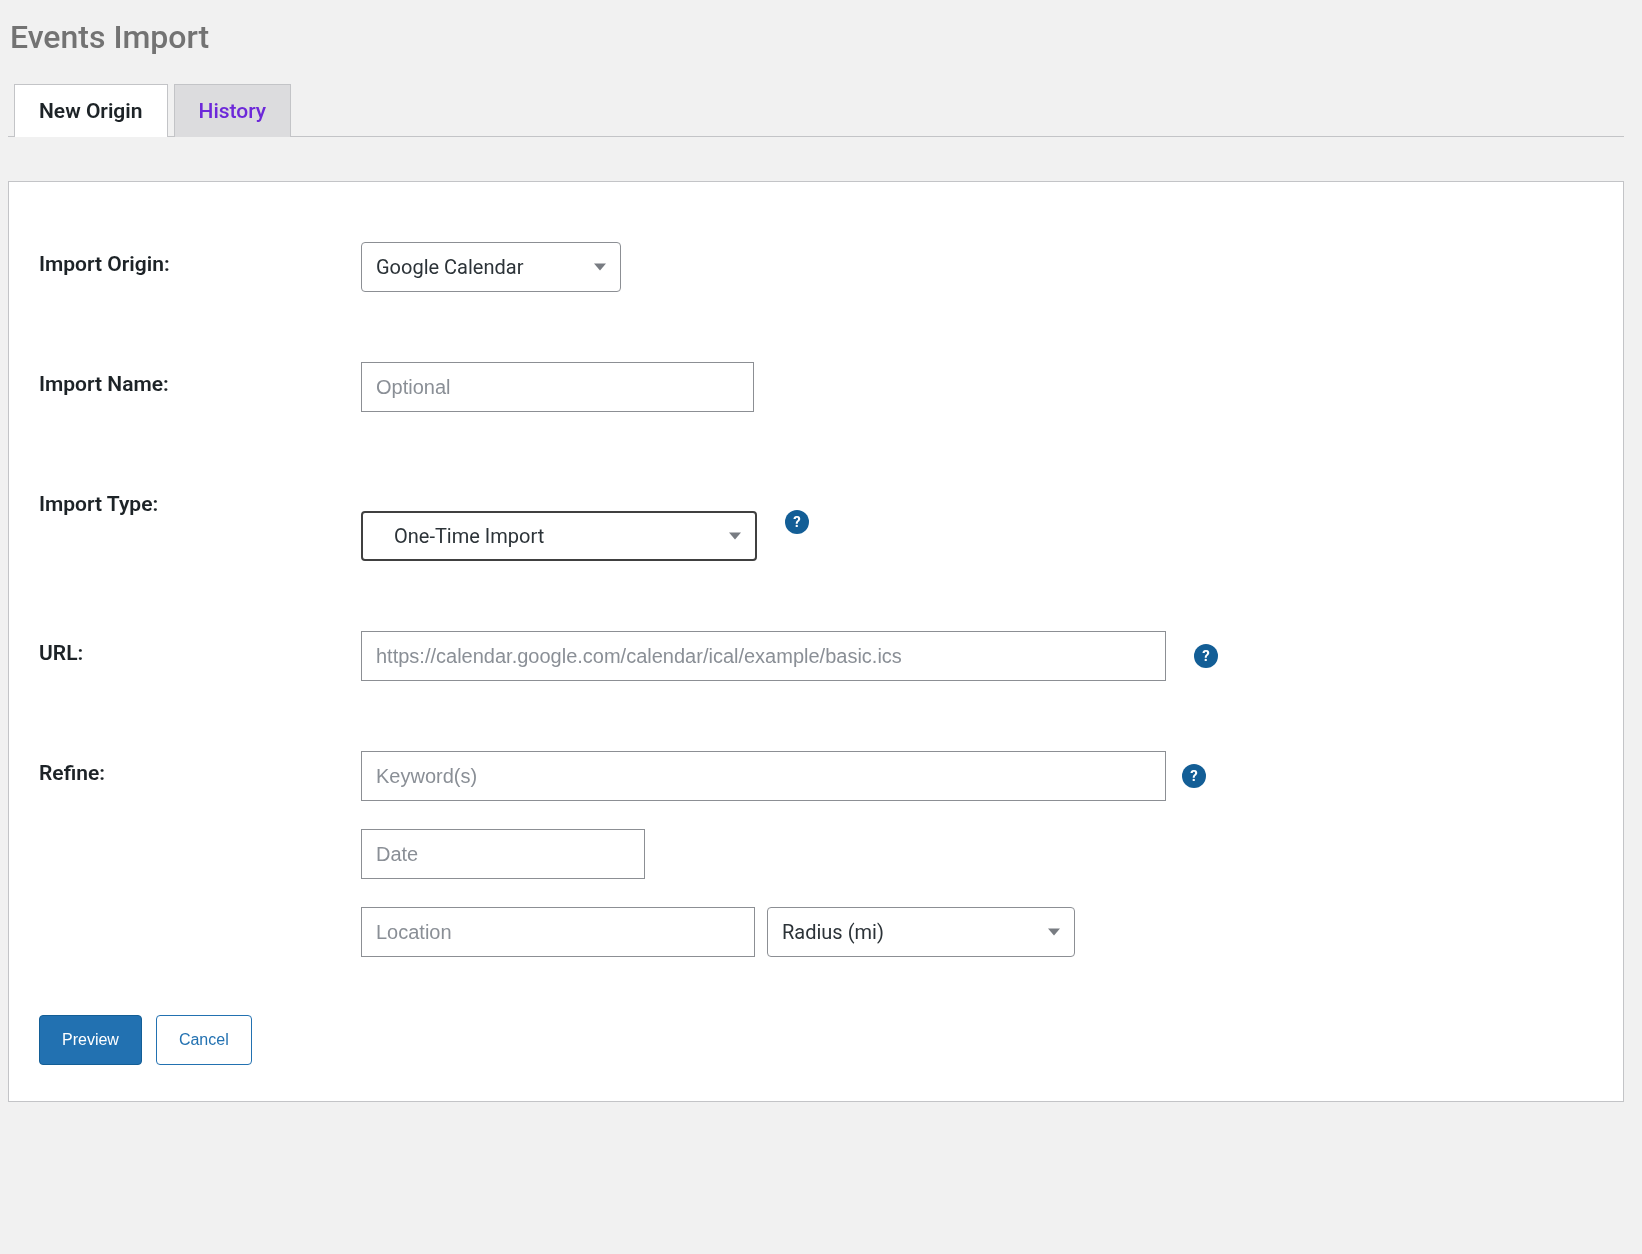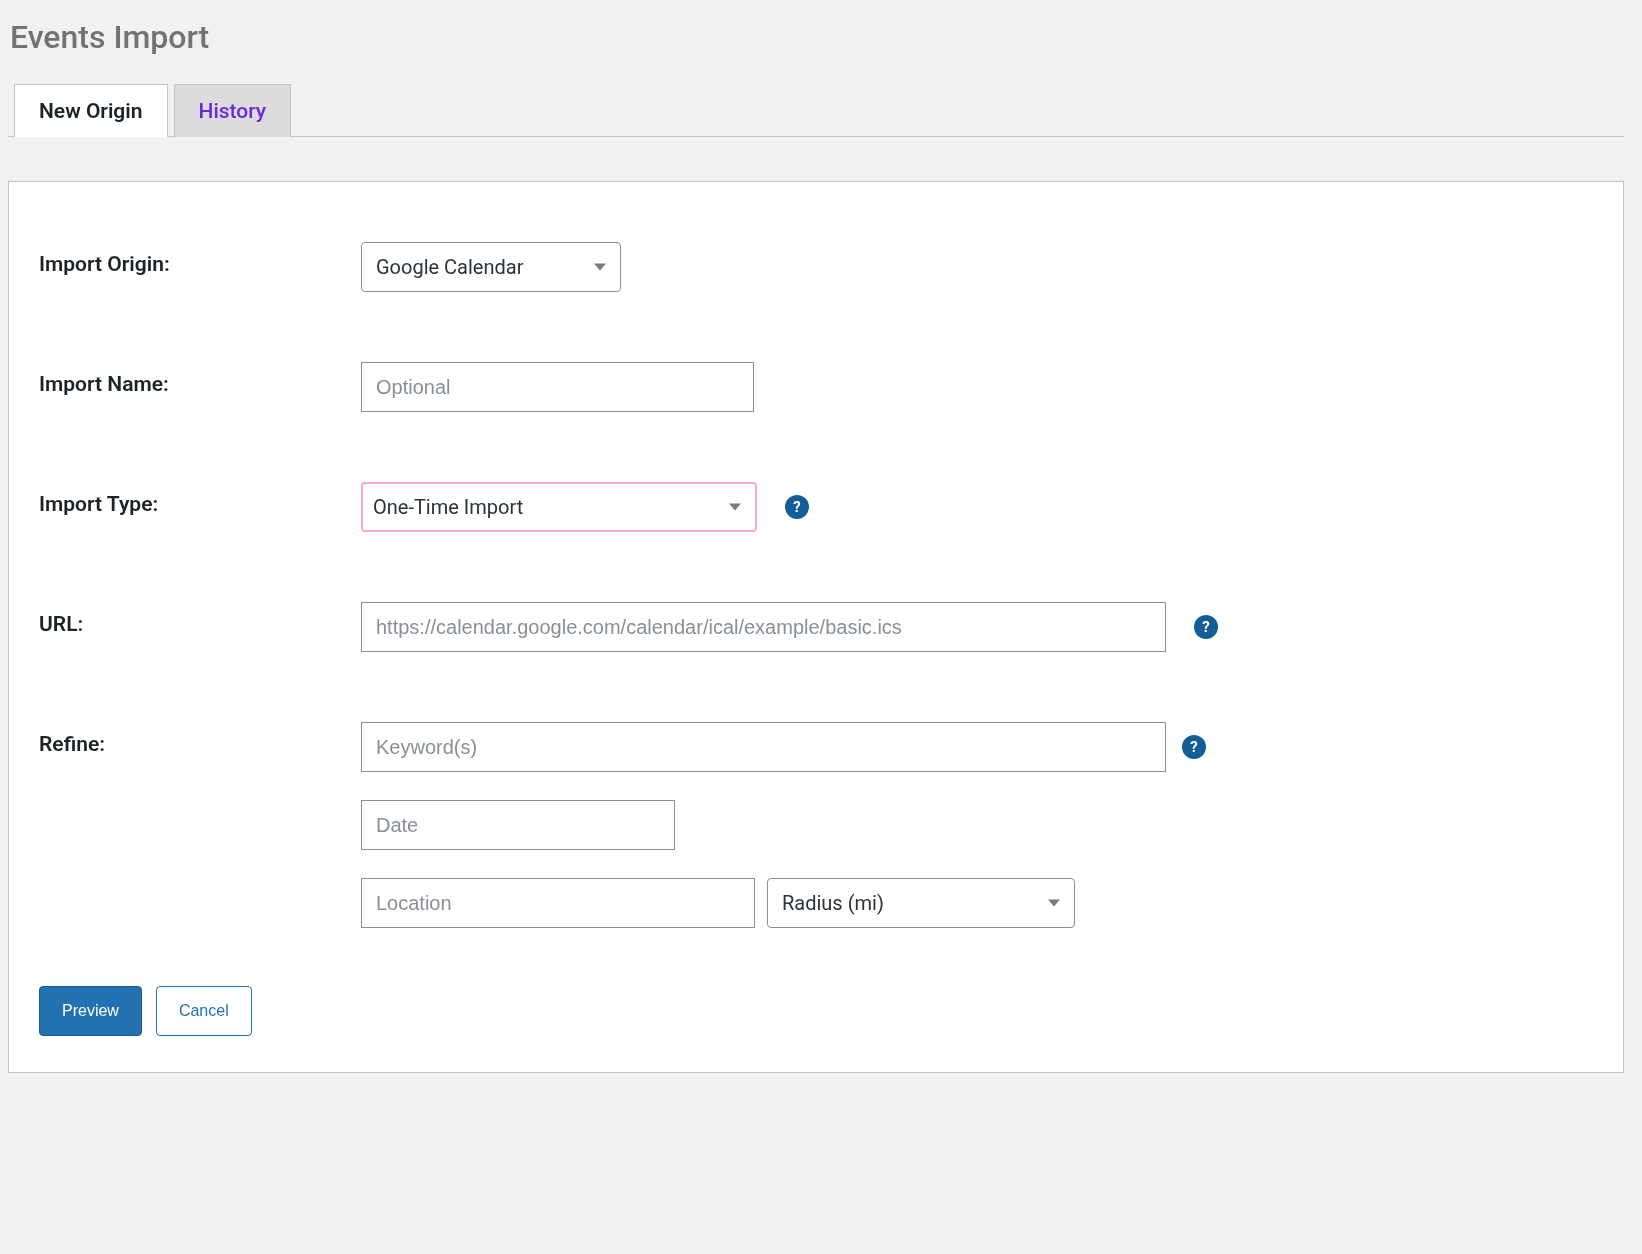--- a/index.html
+++ b/index.html
@@ -92,23 +92,24 @@
     height: 50px;
     border: 1px solid #8c8f94;
     border-radius: 4px;
     background: #fff;
     padding: 0 44px 0 14px;
     font-size: 20px;
     color: #2c3338;
     cursor: pointer;
   }
   .select-like.focused {
-    border: 2px solid #f9a8d4;
-    padding-left: 10px;
+    border: 2px solid #404040;
+    padding-left: 31px;
     padding-right: 43px;
+    margin-top: 29px;
   }
   .chevron {
     position: absolute;
     right: 14px;
     top: 50%;
     transform: translateY(-50%);
     width: 0; height: 0;
     border-left: 6px solid transparent;
     border-right: 6px solid transparent;
     border-top: 7px solid #787c82;
@@ -158,21 +159,21 @@
   .btn-secondary {
     background: #fff;
     color: #2271b1;
     border: 1px solid #2271b1;
   }
   .w-origin { width: 260px; }
   .w-name { width: 393px; }
   .w-type { width: 396px; }
   .w-url { width: 805px; }
   .w-keywords { width: 805px; }
-  .w-date { width: 314px; }
+  .w-date { width: 284px; }
   .w-location { width: 394px; }
   .w-radius { width: 308px; }
   .inline-help-row {
     display: flex;
     align-items: center;
   }
   .refine-row2 {
     display: flex;
     gap: 12px;
     align-items: center;

